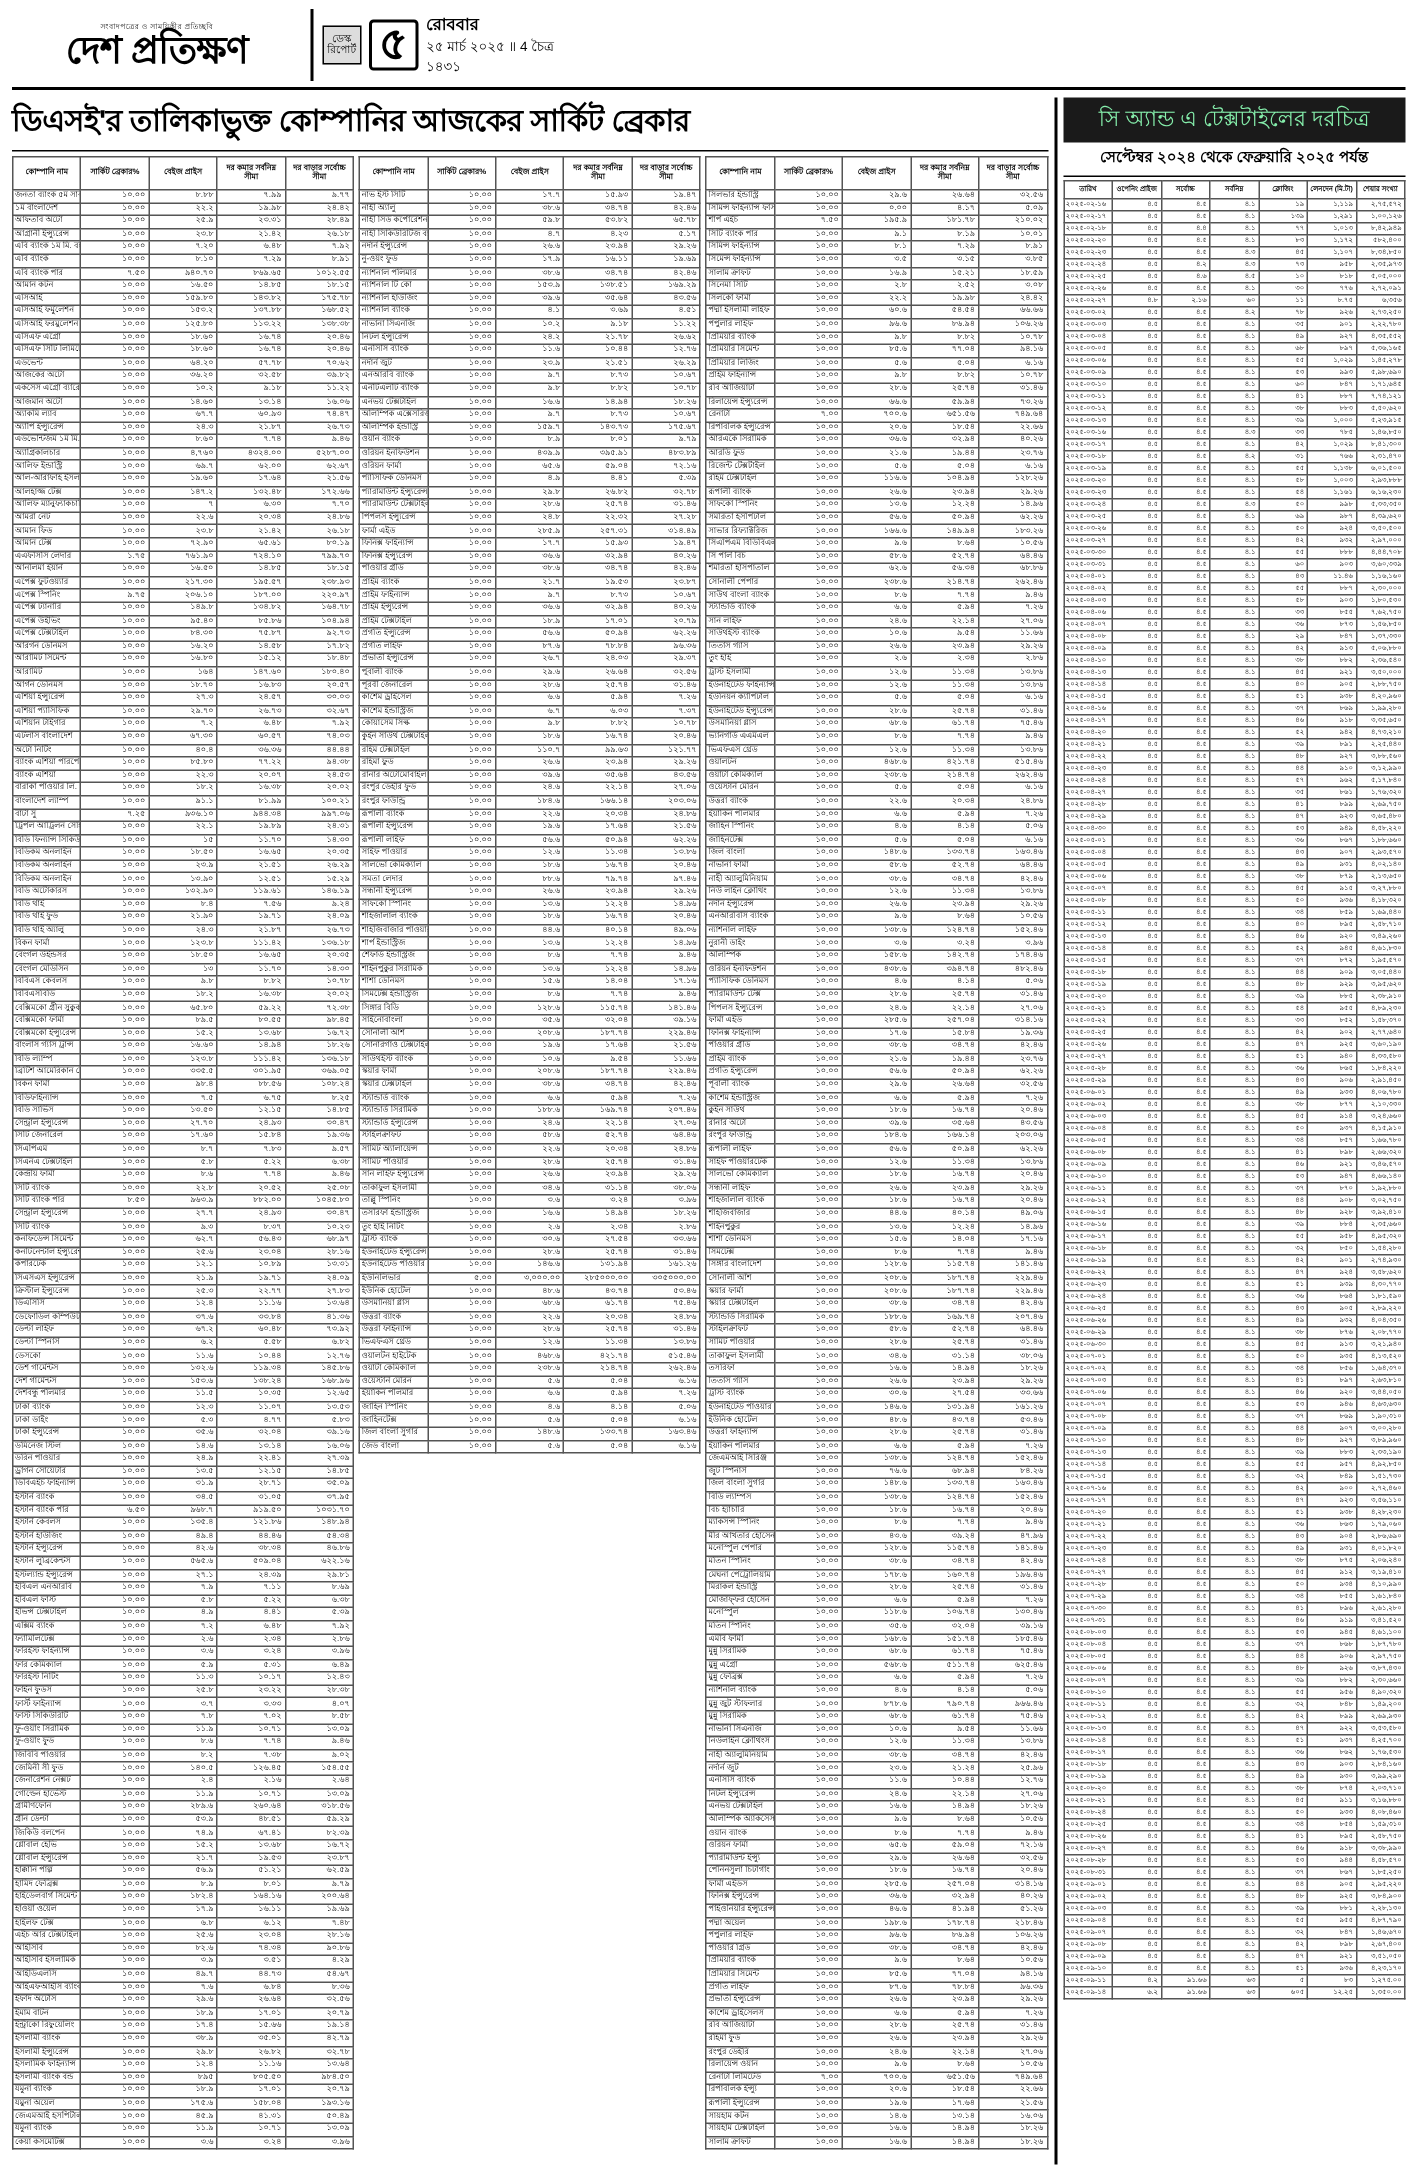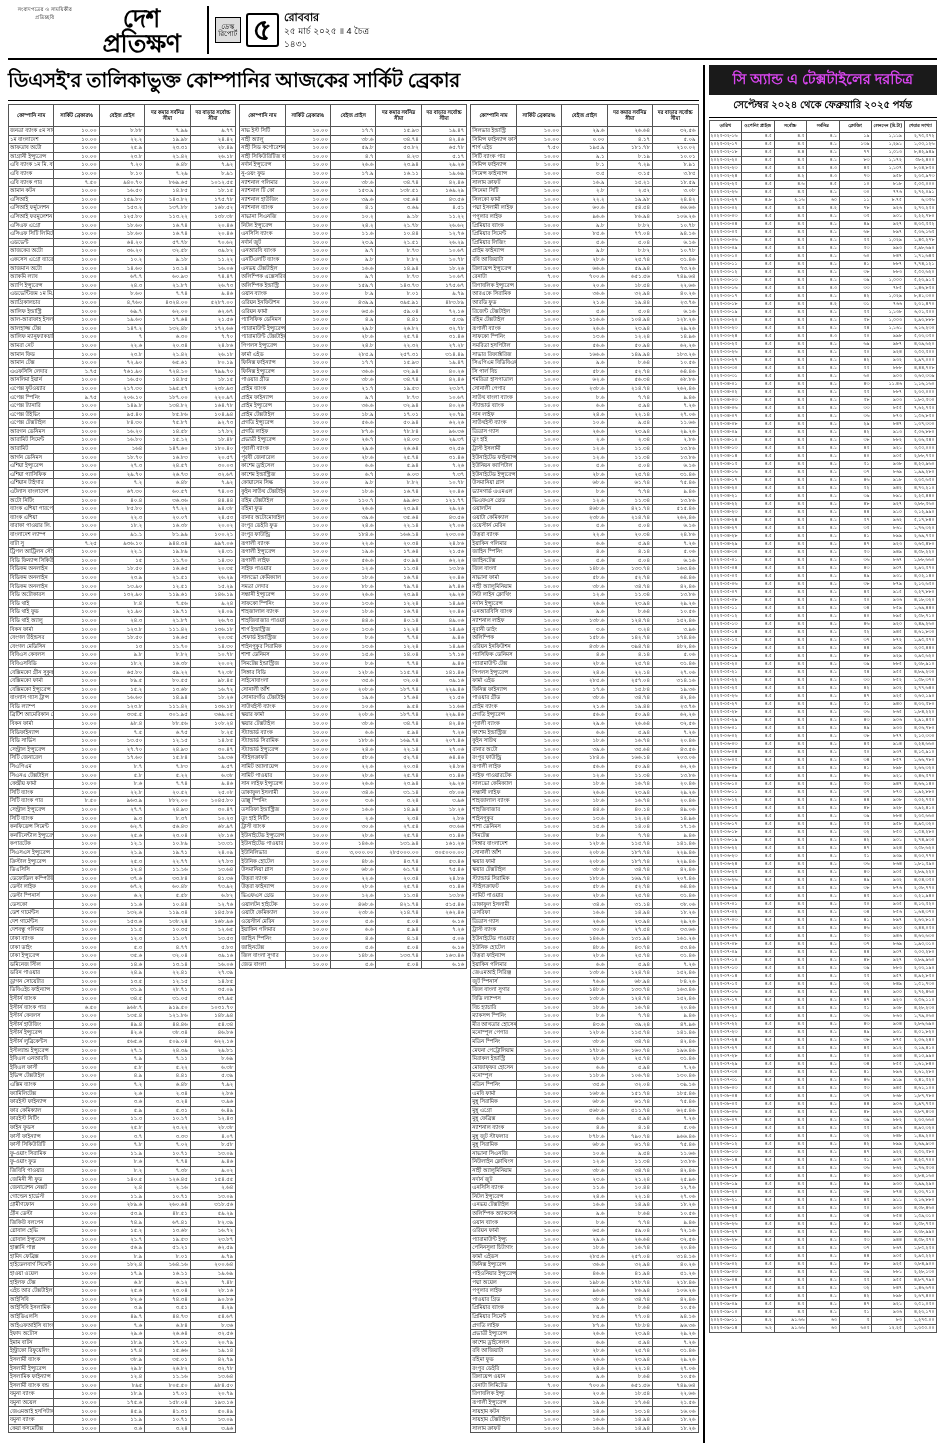--- a/index.html
+++ b/index.html
@@ -24,20 +24,21 @@
     align-items: stretch;
     border-bottom: 2px solid #000;
     padding-bottom: 4px;
     height: 54px;
   }
   .logo-block {
     width: 200px;
     border-right: 1px solid #000;
     padding-right: 6px;
     display: flex;
+    flex-direction: column;
     justify-content: center;
   }
   .logo-sub {
     font-size: 5px;
     letter-spacing: .3px;
     text-align: center;
     color: #111;
   }
   .logo-main {
     font-size: 25px;
@@ -103,23 +104,23 @@
   }
   .section-sub {
     text-align: center;
     font-size: 9px;
     padding: 2px 0 3px 0;
     border-bottom: 2px solid #000;
   }
   .r-title {
     text-align: center;
     font-size: 14.5px;
-    font-weight: bold;
+    font-weight: normal;
     background: #1a1a1a;
-    color: #d946ef;
+    color: #86efac;
     padding: 3px 0;
   }
   .r-sub {
     text-align: center;
     font-size: 10px;
     padding: 2px 0 3px 0;
     border-bottom: 1.5px solid #000;
     font-weight: bold;
   }
 

